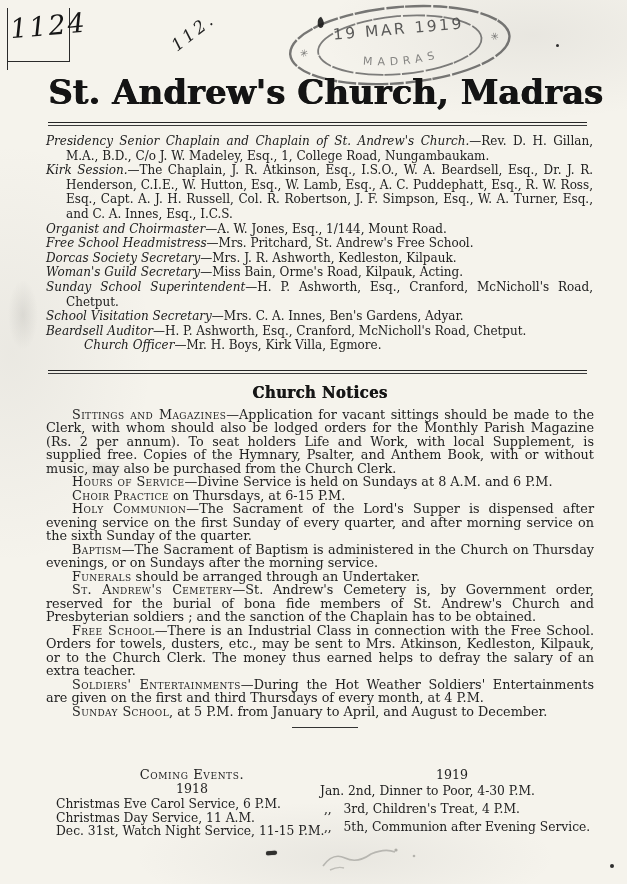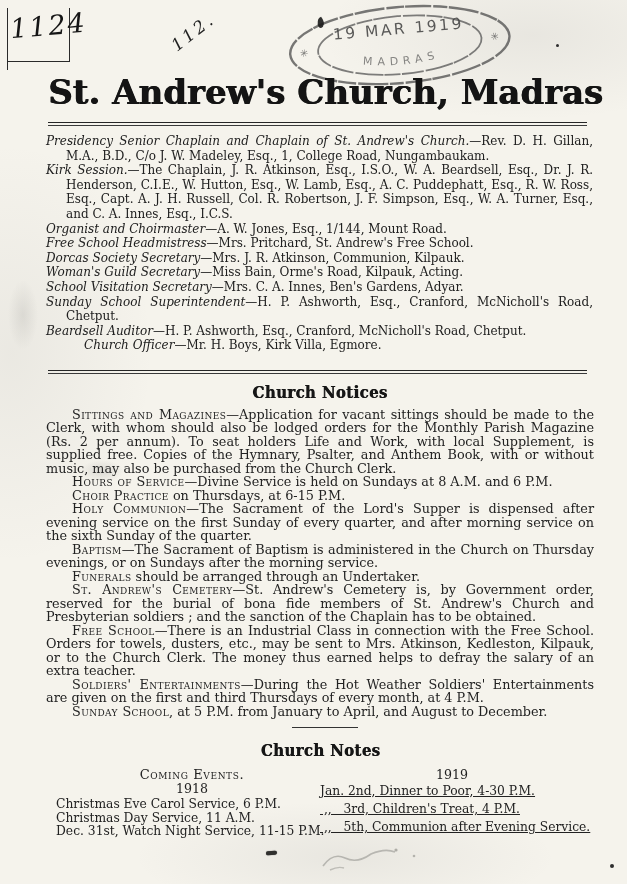--- a/index.html
+++ b/index.html
@@ -75,21 +75,21 @@
   .short-rule{position:absolute;left:292px;top:727px;width:66px;border-top:1.2px solid #333;}
   
   .notes-head{position:absolute;left:48px;top:740px;width:545px;}
   .col-left{position:absolute;left:56px;top:768px;width:272px;
     font-size:12.3px;line-height:13.6px;color:#222;}
   .col-right{position:absolute;left:320px;top:768px;width:264px;
     font-size:12.3px;line-height:13.5px;color:#222;}
   .col-head{text-align:center;font-variant:small-caps;letter-spacing:.6px;font-size:13px;}
   .col-year{text-align:center;font-size:12.6px;margin-bottom:3px;}
   .col-left .event{white-space:nowrap;}
-  .col-right .event{white-space:pre;margin-bottom:4.5px;text-decoration:underline;}
+  .col-right .event{white-space:pre;margin-bottom:4.5px;}
   .col-left .events{margin-top:1px;}
   
   .smudge{position:absolute;border-radius:50%;}
   .mark-dash{position:absolute;left:266px;top:851px;width:11px;height:4px;
     background:#30302e;border-radius:2px;transform:rotate(-4deg);box-shadow:0 0 1px #555;}
   .dot{position:absolute;width:4px;height:4px;border-radius:50%;background:#2e2e2e;}
   .scribble{position:absolute;left:318px;top:840px;}
 </style>
 </head>
 <body>
@@ -121,24 +121,24 @@
 
 
   <h1 class="title">St. Andrew's Church, Madras</h1>
   <div class="rule rule-1"></div>
 
   <section class="officials">
     <p><span class="lab">Presidency Senior Chaplain and Chaplain of St. Andrew's Church.</span><span>—Rev. D. H. Gillan, M.A., B.D., C/o J. W. Madeley, Esq., 1, College Road, Nungambaukam.</span></p>
     <p><span class="lab">Kirk Session.</span><span>—The Chaplain, J. R. Atkinson, Esq., I.S.O., W. A. Beardsell, Esq., Dr. J. R. Henderson, C.I.E., W. Hutton, Esq., W. Lamb, Esq., A. C. Puddephatt, Esq., R. W. Ross, Esq., Capt. A. J. H. Russell, Col. R. Robertson, J. F. Simpson, Esq., W. A. Turner, Esq., and C. A. Innes, Esq., I.C.S.</span></p>
     <p><span class="lab">Organist and Choirmaster</span><span>—A. W. Jones, Esq., 1/144, Mount Road.</span></p>
     <p><span class="lab">Free School Headmistress</span><span>—Mrs. Pritchard, St. Andrew's Free School.</span></p>
-    <p><span class="lab">Dorcas Society Secretary</span><span>—Mrs. J. R. Atkinson, Communion, Kilpauk.</span></p>
+    <p><span class="lab">Dorcas Society Secretary</span><span>—Mrs. J. R. Ashworth, Kedleston, Kilpauk.</span></p>
     <p><span class="lab">Woman's Guild Secretary</span><span>—Miss Bain, Orme's Road, Kilpauk, Acting.</span></p>
+    <p><span class="lab">Sunday School Superintendent</span><span>—H. P. Ashworth, Esq., Cranford, McNicholl's Road, Chetput.</span></p>
     <p><span class="lab">School Visitation Secretary</span><span>—Mrs. C. A. Innes, Ben's Gardens, Adyar.</span></p>
-    <p><span class="lab">Sunday School Superintendent</span><span>—H. P. Ashworth, Esq., Cranford, McNicholl's Road, Chetput.</span></p>
     <p><span class="lab">Beardsell Auditor</span><span>—H. P. Ashworth, Esq., Cranford, McNicholl's Road, Chetput.</span></p>
     <p class="center-indent"><span class="lab">Church Officer</span><span>—Mr. H. Boys, Kirk Villa, Egmore.</span></p>
   </section>
 
   <div class="rule rule-2"></div>
 
   <section class="notices">
     <h2 class="section-head">Church Notices</h2>
     <p><span class="lead">Sittings and Magazines</span><span>—Application for vacant sittings should be made to the Clerk, with whom should also be lodged orders for the Monthly Parish Magazine (Rs. 2 per annum).  To seat holders Life and Work, with local Supplement, is supplied free.  Copies of the Hymnary, Psalter, and Anthem Book, with or without music, may also be purchased from the Church Clerk.</span></p>
     <p><span class="lead">Hours of Service</span><span>—Divine Service is held on Sundays at 8 A.M. and 6 P.M.</span></p>
@@ -147,23 +147,20 @@
     <p><span class="lead">Baptism</span><span>—The Sacrament of Baptism is administered in the Church on Thursday evenings, or on Sundays after the morning service.</span></p>
     <p><span class="lead">Funerals</span><span> should be arranged through an Undertaker.</span></p>
     <p><span class="lead">St. Andrew's Cemetery</span><span>—St. Andrew's Cemetery is, by Government order, reserved for the burial of bona fide members of St. Andrew's Church and Presbyterian soldiers ; and the sanction of the Chaplain has to be obtained.</span></p>
     <p><span class="lead">Free School</span><span>—There is an Industrial Class in connection with the Free School.  Orders for towels, dusters, etc., may be sent to Mrs. Atkinson, Kedleston, Kilpauk, or to the Church Clerk.  The money thus earned helps to defray the salary of an extra teacher.</span></p>
     <p><span class="lead">Soldiers' Entertainments</span><span>—During the Hot Weather Soldiers' Entertainments are given on the first and third Thursdays of every month, at 4 P.M.</span></p>
     <p><span class="lead">Sunday School</span><span>, at 5 P.M. from January to April, and August to December.</span></p>
   </section>
 
   <div class="short-rule"></div>
 
-  <div class="notes-head">
-    <h2 class="section-head">Church Notes</h2>
-  </div>
 
   <div class="col-left">
     <div class="col-head">Coming Events.</div>
     <div class="col-year">1918</div>
     <div class="events">
       <div class="event">Christmas Eve Carol Service, 6 P.M.</div>
       <div class="event">Christmas Day Service, 11 A.M.</div>
       <div class="event">Dec. 31st, Watch Night Service, 11-15 P.M.</div>
     </div>
   </div>

